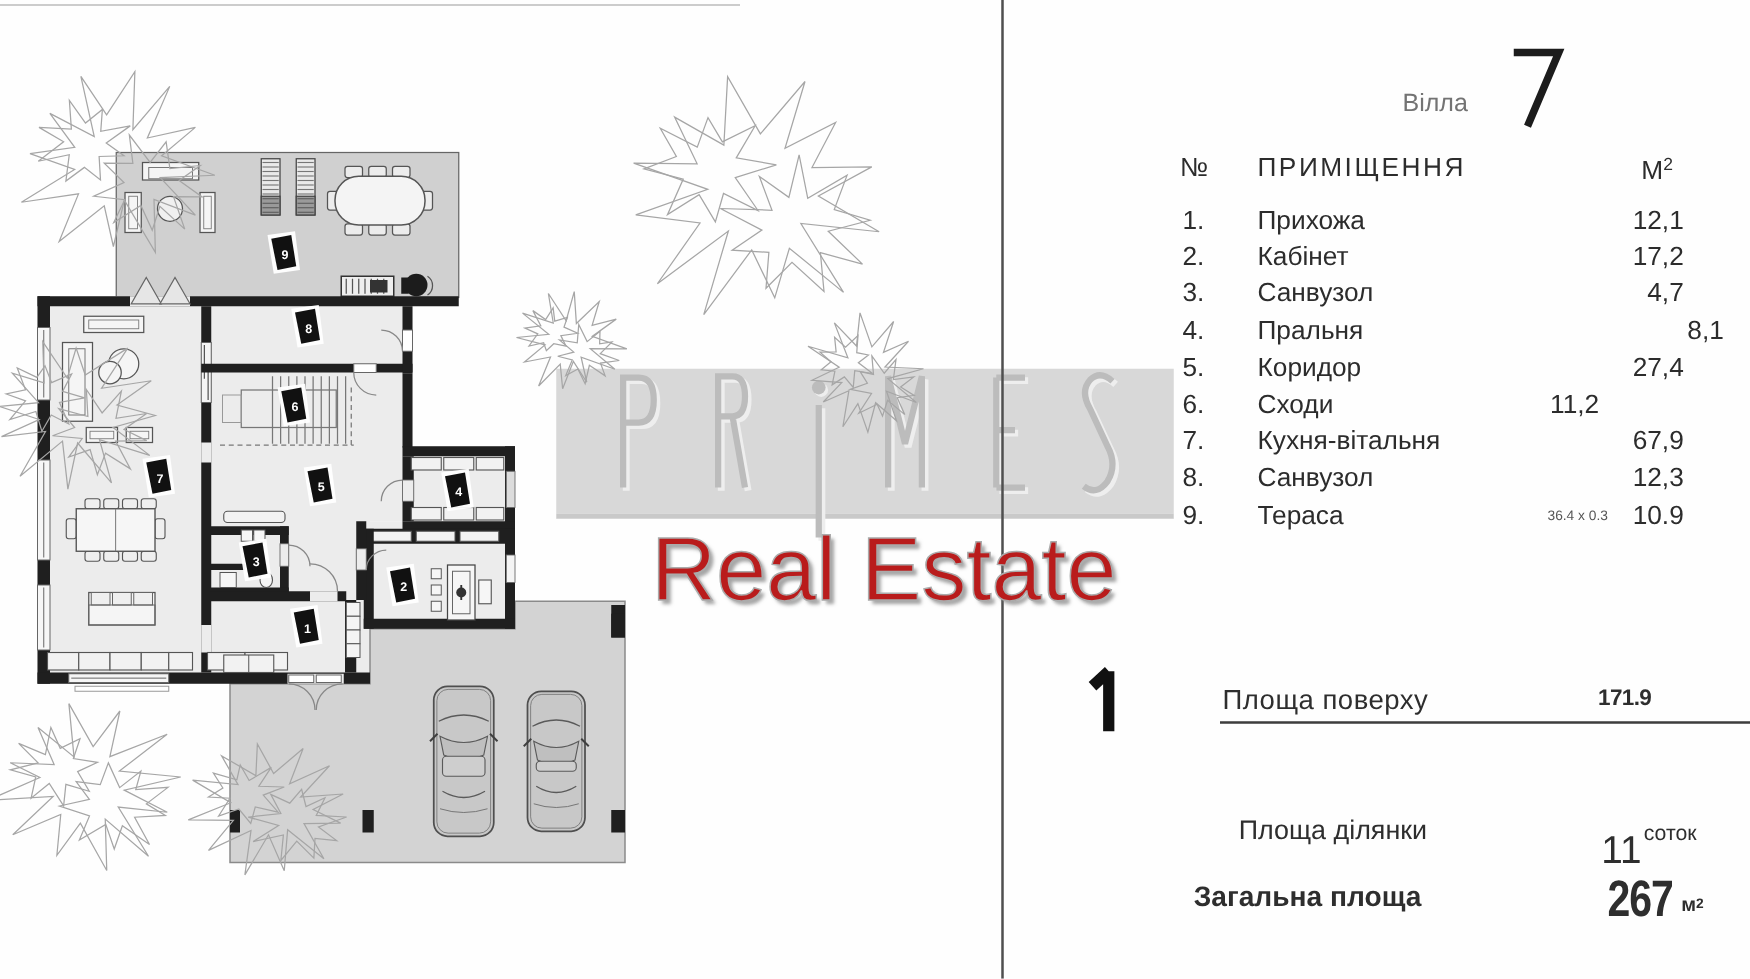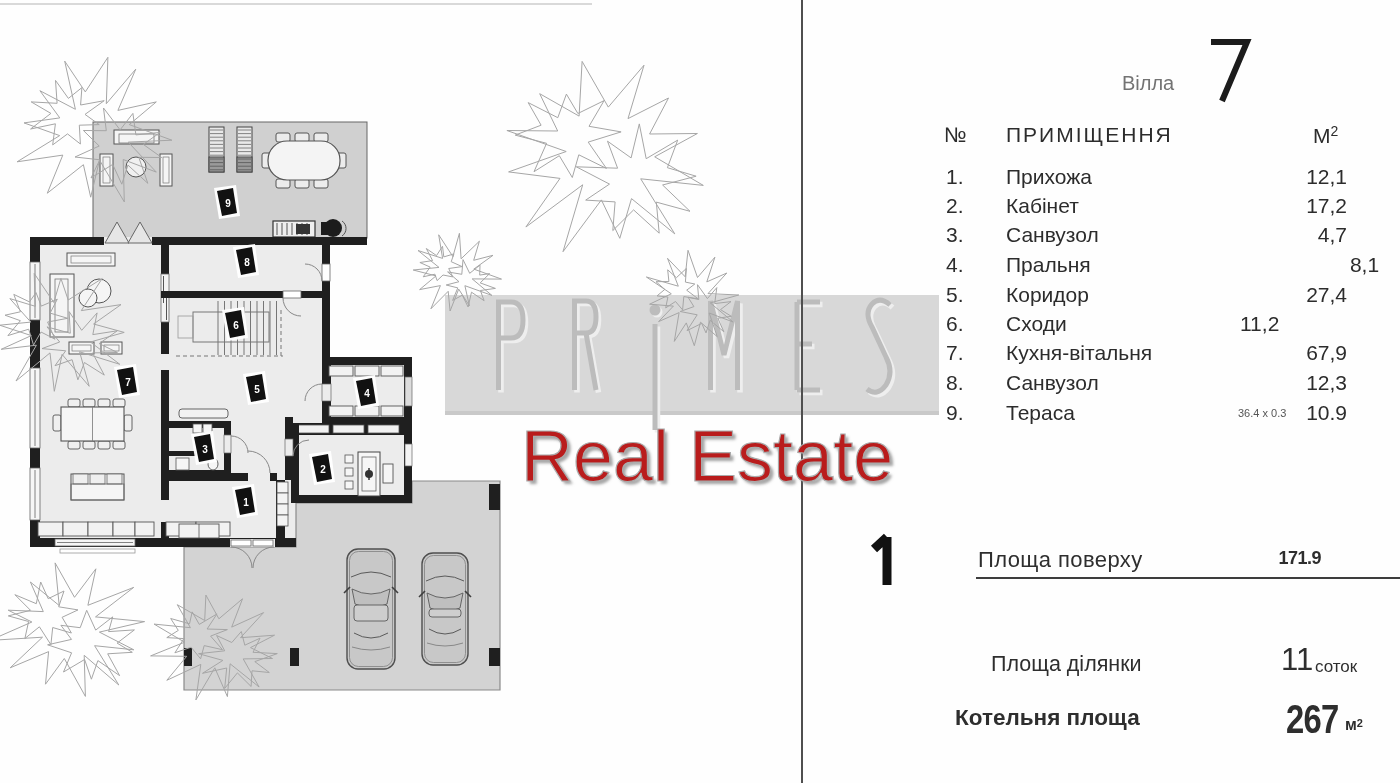--- a/index.html
+++ b/index.html
@@ -332,16 +332,16 @@
 <div class="abs t20" style="left:1240px;top:372px;width:107px;text-align:right">12,3</div>
 <div class="abs t20" style="left:946px;top:402px">9.</div>
 <div class="abs t20" style="left:1006px;top:402px">Тераса</div>
 <div class="abs t20" style="left:1240px;top:402px;width:107px;text-align:right">10.9</div>
 <div class="abs" style="left:1238px;top:408px;font-size:11px;color:#555">36.4 x 0.3</div>
 
 <div class="abs" style="left:978px;top:549px;font-size:22px;letter-spacing:0.4px">Площа поверху</div>
 <div class="abs bold" style="left:1221px;top:549px;font-size:18px;width:100px;text-align:right;letter-spacing:-0.5px">171.9</div>
 <div class="abs" style="left:976px;top:577px;width:424px;height:2px;background:#3d3d3d"></div>
 <div class="abs" style="left:991px;top:654px;font-size:21.5px">Площа ділянки</div>
-<div class="abs" style="left:1281px;top:644px;font-size:31px">11</div>
+<div class="abs" style="left:1281px;top:664px;font-size:31px">11</div>
 <div class="abs" style="left:1315px;top:658px;font-size:17px">соток</div>
-<div class="abs bold" style="left:955px;top:707px;font-size:22.5px">Котельня площа</div>
+<div class="abs bold" style="left:955px;top:707px;font-size:22.5px">Загальна площа</div>
 <div class="abs bold" style="left:1286px;top:699px;font-size:41px;letter-spacing:-1px;transform:scaleX(0.8);transform-origin:left top">267</div>
 <div class="abs bold" style="left:1345px;top:717px;font-size:16px">м<span style="font-size:11px;vertical-align:3px">2</span></div>
 </body></html>

